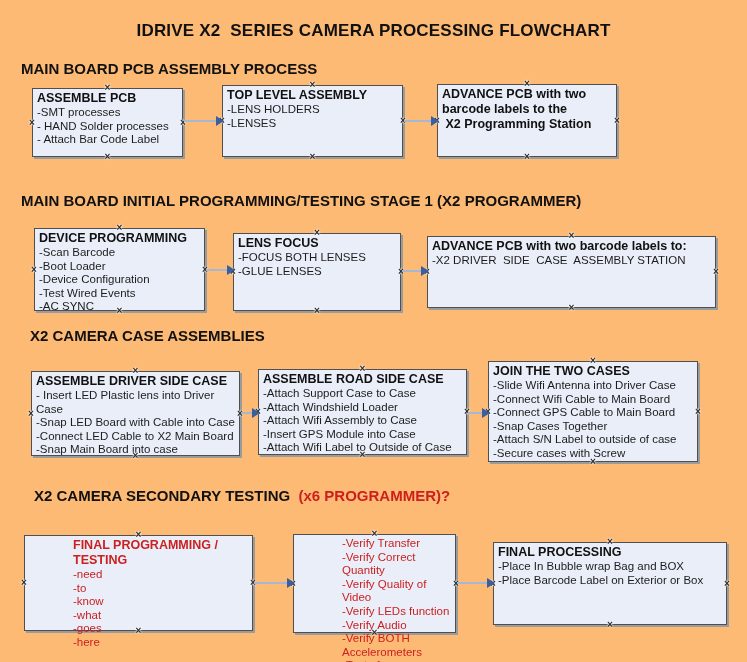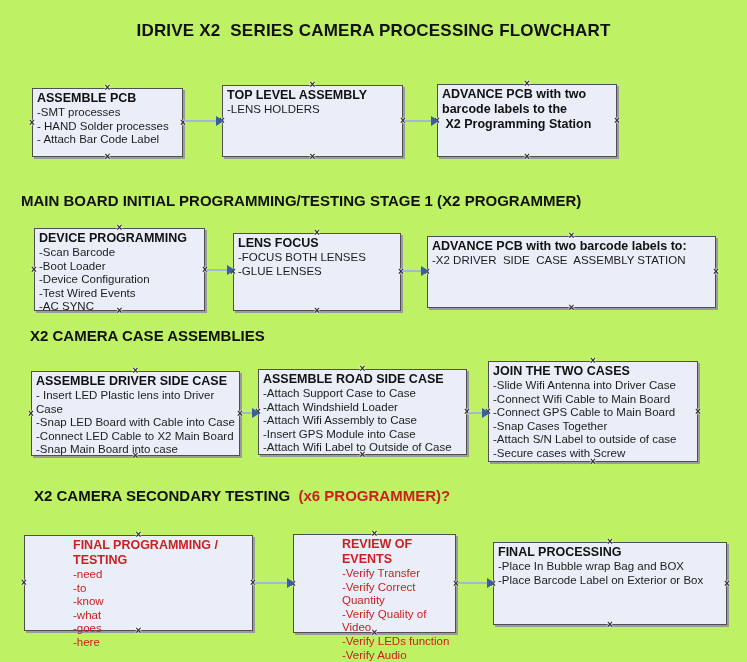--- a/index.html
+++ b/index.html
@@ -1,16 +1,16 @@
 <!DOCTYPE html>
 <html><head>
 <meta charset="utf-8">
 <style>
   html,body { margin:0; padding:0; background:#ffffff; font-family:"Liberation Sans", sans-serif; }
-  #canvas { position:relative; width:747px; height:662px; background:#bef264; overflow:hidden; }
+  #canvas { position:relative; width:747px; height:662px; background:#fdba74; overflow:hidden; }
 
   .main-title {
     position:absolute; top:21px; left:0; width:747px; text-align:center;
     font-size:17px; font-weight:bold; color:#111; white-space:pre; letter-spacing:.2px;
   }
   .sec-heading {
     position:absolute; font-size:15px; font-weight:bold; color:#111; white-space:pre;
   }
   .sec-heading .red-part { color:#cc1f1f; }
 
@@ -38,20 +38,21 @@
     border-left:8px solid #3b5e9f; border-top:5px solid transparent; border-bottom:5px solid transparent;
   }
 </style>
 </head>
 <body>
 
 <div id="canvas">
 
   <div class="main-title">IDRIVE X2  SERIES CAMERA PROCESSING FLOWCHART</div>
 
+  <div class="sec-heading" style="left:21px; top:60px;">MAIN BOARD PCB ASSEMBLY PROCESS</div>
   <div class="sec-heading" style="left:21px; top:192px;">MAIN BOARD INITIAL PROGRAMMING/TESTING STAGE 1 (X2 PROGRAMMER)</div>
   <div class="sec-heading" style="left:30px; top:327px;">X2 CAMERA CASE ASSEMBLIES</div>
   <div class="sec-heading" style="left:34px; top:487px;"><span>X2 CAMERA SECONDARY TESTING  </span><span class="red-part">(x6 PROGRAMMER)?</span></div>
 
   <div class="fbox" style="left:32px; top:88px; width:151px; height:69px;">
     <span class="handle t">×</span>
       <span class="handle b">×</span>
       <span class="handle l">×</span>
       <span class="handle r">×</span>
     <div class="fbox-title">ASSEMBLE PCB</div>
@@ -60,20 +61,21 @@
     <div class="fbox-item">- Attach Bar Code Label</div>
   </div>
 
   <div class="fbox" style="left:222px; top:85px; width:181px; height:72px;">
     <span class="handle t">×</span>
       <span class="handle b">×</span>
       <span class="handle l">×</span>
       <span class="handle r">×</span>
     <div class="fbox-title">TOP LEVEL ASSEMBLY</div>
     <div class="fbox-item">-LENS HOLDERS</div>
+    <div class="fbox-item">-LENSES</div>
   </div>
 
   <div class="fbox" style="left:437px; top:84px; width:180px; height:73px;">
     <span class="handle t">×</span>
       <span class="handle b">×</span>
       <span class="handle l">×</span>
       <span class="handle r">×</span>
     <div class="fbox-title">ADVANCE PCB with two
 barcode labels to the
  X2 Programming Station</div>
@@ -162,21 +164,20 @@
     <div class="fbox-item">-what</div>
     <div class="fbox-item">-goes</div>
     <div class="fbox-item">-here</div>
   </div>
 
   <div class="fbox red" style="left:293px; top:534px; width:163px; height:99px;">
     <span class="handle t">×</span>
       <span class="handle b">×</span>
       <span class="handle l">×</span>
       <span class="handle r">×</span>
-    <div class="fbox-title">REVIEW OF EVENTS</div>
     <div class="fbox-item">-Verify Transfer</div>
     <div class="fbox-item">-Verify Correct Quantity</div>
     <div class="fbox-item">-Verify Quality of Video</div>
     <div class="fbox-item">-Verify LEDs function</div>
     <div class="fbox-item">-Verify Audio</div>
     <div class="fbox-item">-Verify BOTH Accelerometers</div>
     <div class="fbox-item">-Test of accessory ports?</div>
   </div>
 
   <div class="fbox" style="left:493px; top:542px; width:234px; height:83px;">

